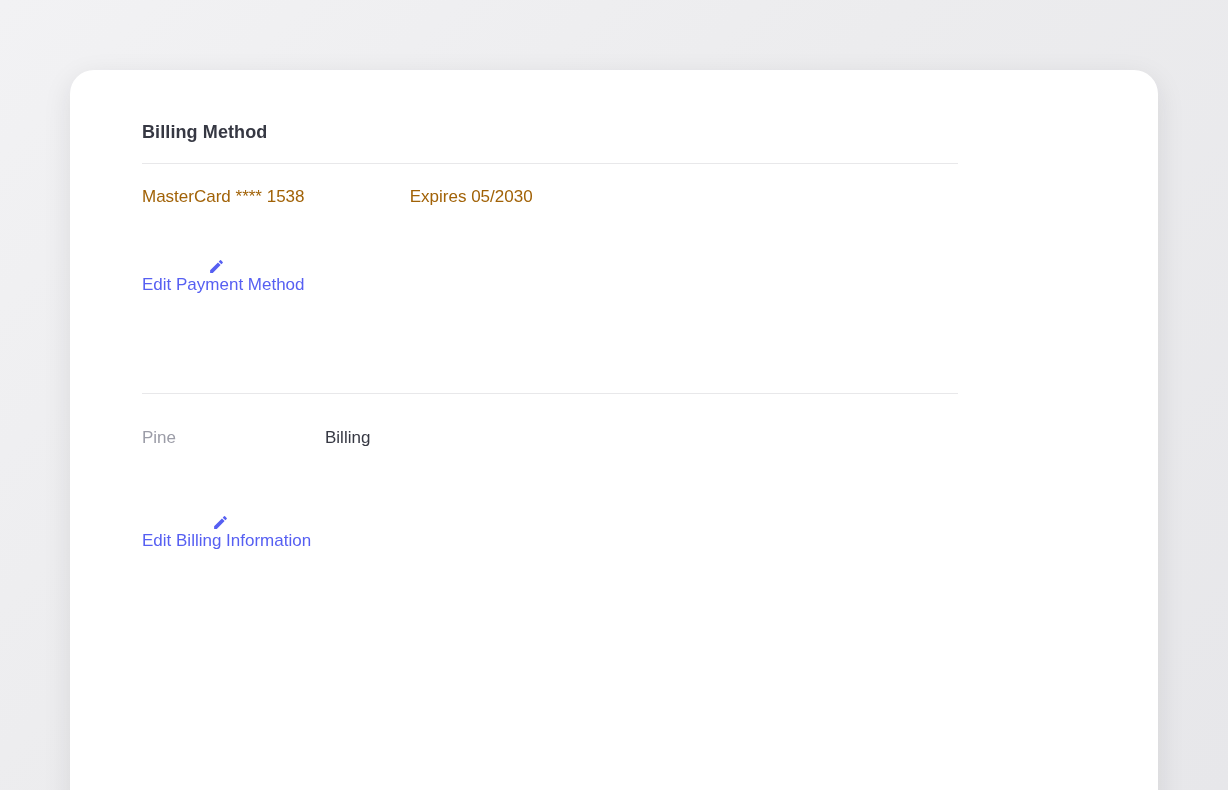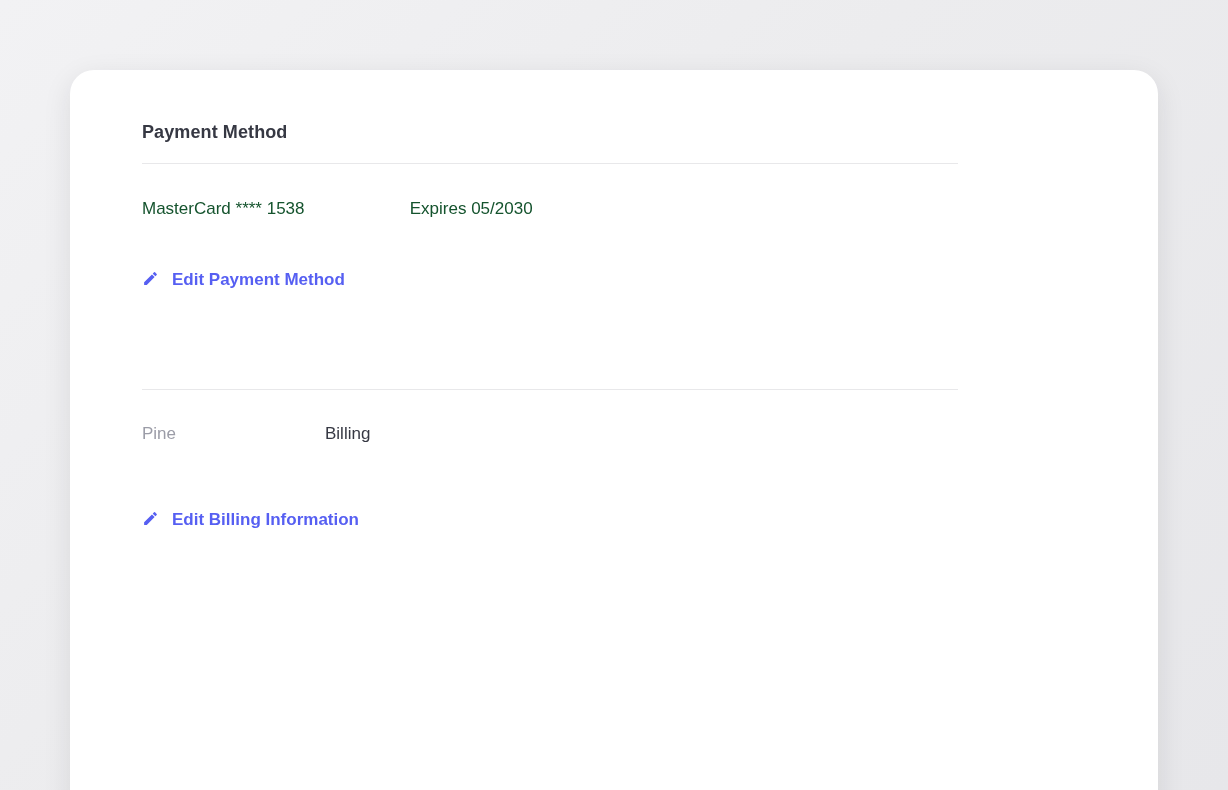--- a/index.html
+++ b/index.html
@@ -30,39 +30,41 @@
     line-height: 20px;
     letter-spacing: 0.1px;
   }
   .divider {
     height: 1px;
     background: #e8e8ea;
     border: none;
     margin-top: 21px;
   }
   .pm-row {
-    margin-top: 36px;
+    margin-top: 24px;
     font-size: 17px;
-    color: #14532d;
+    color: #a16207;
     line-height: 18px;
     white-space: nowrap;
   }
   .pm-card-number {
     display: inline-block;
     width: 263px; 
   }
   .edit-link {
     display: inline-flex;
+    align-items: center;
     margin-top: 52px;
     color: #565ff2;
     font-size: 17px;
-    font-weight: 700;
+    font-weight: 400;
     line-height: 20px;
     cursor: pointer;
     text-decoration: none;
+    flex-direction: column;
   }
   .edit-link .pencil {
     width: 17px; height: 17px;
     margin-right: 13px;
     flex: 0 0 auto;
   }
   .billing-section { margin-top: 98px; }
   .field-rows { margin-top: 35px; }
   .field-row {
     display: flex;
@@ -80,21 +82,21 @@
   }
   .edit-link.billing { margin-top: 28px; }
 </style>
 </head>
 <body>
 
 <div class="card">
   <div class="card-content">
 
     <section>
-      <h2 class="section-title">Payment Method</h2>
+      <h2 class="section-title">Billing Method</h2>
       <div class="divider"></div>
 
       <div class="pm-row">
         <span class="pm-card-number">MasterCard **** 1538</span>
         <span class="pm-expires">Expires 05/2030</span>
       </div>
 
       <a class="edit-link">
         <span class="pencil">
           <svg viewBox="0 0 24 24" width="17" height="17" fill="#565ff2" aria-hidden="true">

